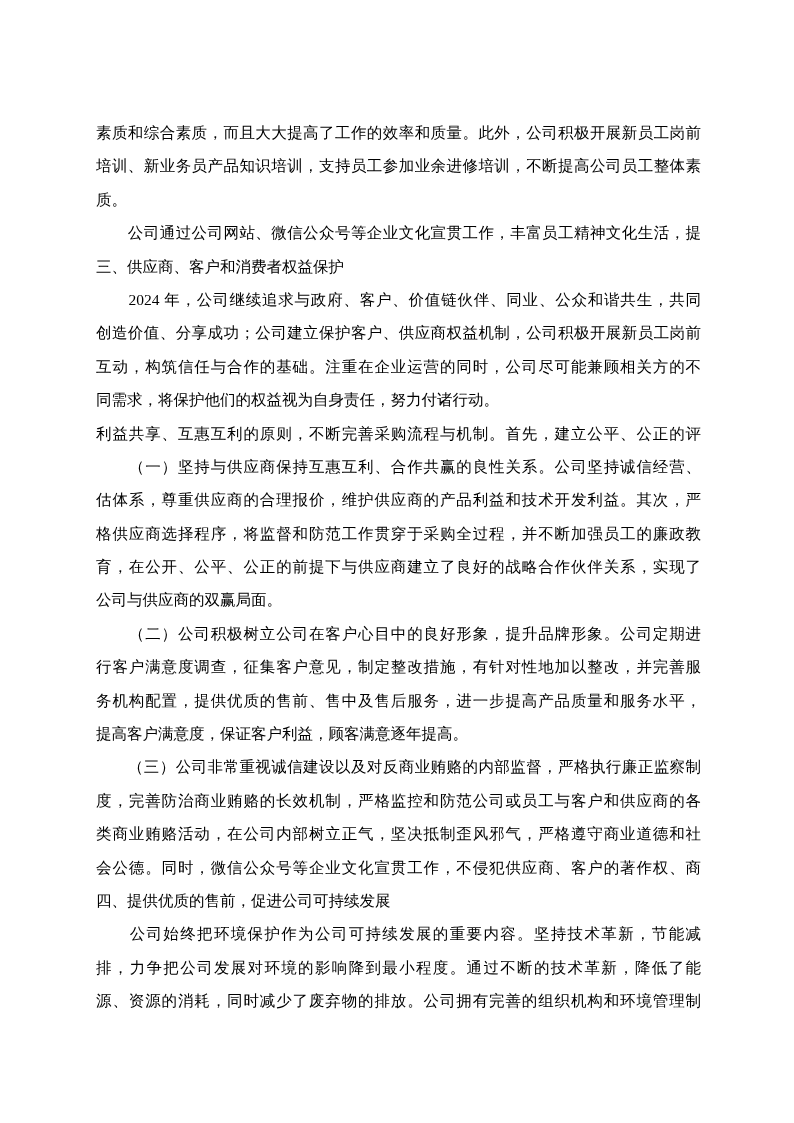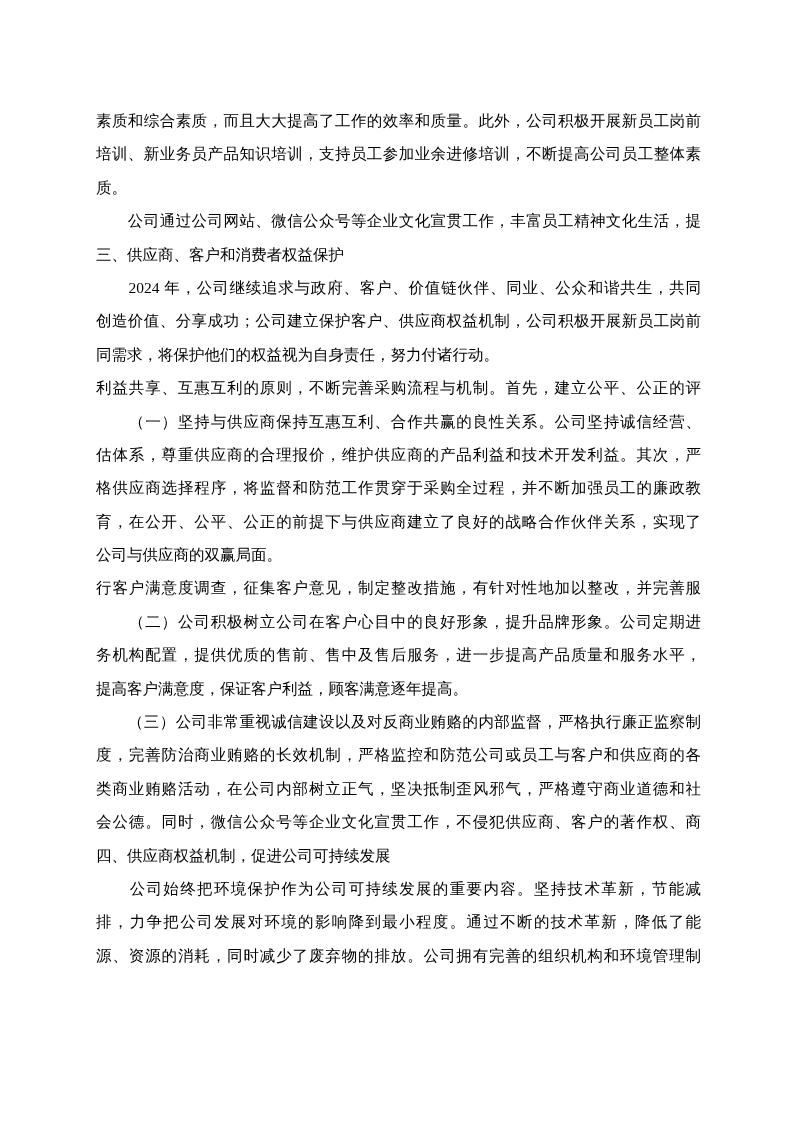--- a/index.html
+++ b/index.html
@@ -16,21 +16,21 @@
   }
   .page {
     position: relative;
     width: 794px;
     height: 1123px;
     background: #ffffff;
   }
   .content {
     position: absolute;
     left: 96px;
-    top: 104px;
+    top: 116px;
     width: 605px;
   }
   .line {
     font-size: 15.5px;
     line-height: 33.4px;
     height: 33.4px;
     white-space: nowrap;
     text-align: left;
     color: #000000;
     overflow: visible;
@@ -63,48 +63,49 @@
       <div class="line j">　　公司通过公司网站、微信公众号等企业文化宣贯工作，丰富员工精神文化生活，提</div>
     </div>
 
     <div class="heading-block">
       <div class="line">三、供应商、客户和消费者权益保护</div>
     </div>
 
     <div class="para">
       <div class="line j">　　2024 年，公司继续追求与政府、客户、价值链伙伴、同业、公众和谐共生，共同</div>
       <div class="line j">创造价值、分享成功；公司建立保护客户、供应商权益机制，公司积极开展新员工岗前</div>
+      <div class="line j">互动，构筑信任与合作的基础。注重在企业运营的同时，公司尽可能兼顾相关方的不</div>
       <div class="line">同需求，将保护他们的权益视为自身责任，努力付诸行动。</div>
     </div>
 
     <div class="para">
       <div class="line j">利益共享、互惠互利的原则，不断完善采购流程与机制。首先，建立公平、公正的评</div>
       <div class="line j">　　（一）坚持与供应商保持互惠互利、合作共赢的良性关系。公司坚持诚信经营、</div>
       <div class="line j">估体系，尊重供应商的合理报价，维护供应商的产品利益和技术开发利益。其次，严</div>
       <div class="line j">格供应商选择程序，将监督和防范工作贯穿于采购全过程，并不断加强员工的廉政教</div>
       <div class="line j">育，在公开、公平、公正的前提下与供应商建立了良好的战略合作伙伴关系，实现了</div>
       <div class="line">公司与供应商的双赢局面。</div>
     </div>
 
     <div class="para">
+      <div class="line j">　　（二）公司积极树立公司在客户心目中的良好形象，提升品牌形象。公司定期进</div>
       <div class="line j">行客户满意度调查，征集客户意见，制定整改措施，有针对性地加以整改，并完善服</div>
-      <div class="line j">　　（二）公司积极树立公司在客户心目中的良好形象，提升品牌形象。公司定期进</div>
       <div class="line j">务机构配置，提供优质的售前、售中及售后服务，进一步提高产品质量和服务水平，</div>
       <div class="line">提高客户满意度，保证客户利益，顾客满意逐年提高。</div>
     </div>
 
     <div class="para">
       <div class="line j">　　（三）公司非常重视诚信建设以及对反商业贿赂的内部监督，严格执行廉正监察制</div>
       <div class="line j">度，完善防治商业贿赂的长效机制，严格监控和防范公司或员工与客户和供应商的各</div>
       <div class="line j">类商业贿赂活动，在公司内部树立正气，坚决抵制歪风邪气，严格遵守商业道德和社</div>
       <div class="line j">会公德。同时，微信公众号等企业文化宣贯工作，不侵犯供应商、客户的著作权、商</div>
     </div>
 
     <div class="heading-block">
-      <div class="line">四、供应商权益机制，促进公司可持续发展</div>
+      <div class="line">四、提供优质的售前，促进公司可持续发展</div>
     </div>
 
     <div class="para">
       <div class="line j">　　公司始终把环境保护作为公司可持续发展的重要内容。坚持技术革新，节能减</div>
       <div class="line j">排，力争把公司发展对环境的影响降到最小程度。通过不断的技术革新，降低了能</div>
       <div class="line j">源、资源的消耗，同时减少了废弃物的排放。公司拥有完善的组织机构和环境管理制</div>
     </div>
 
   </div>
 </div>

